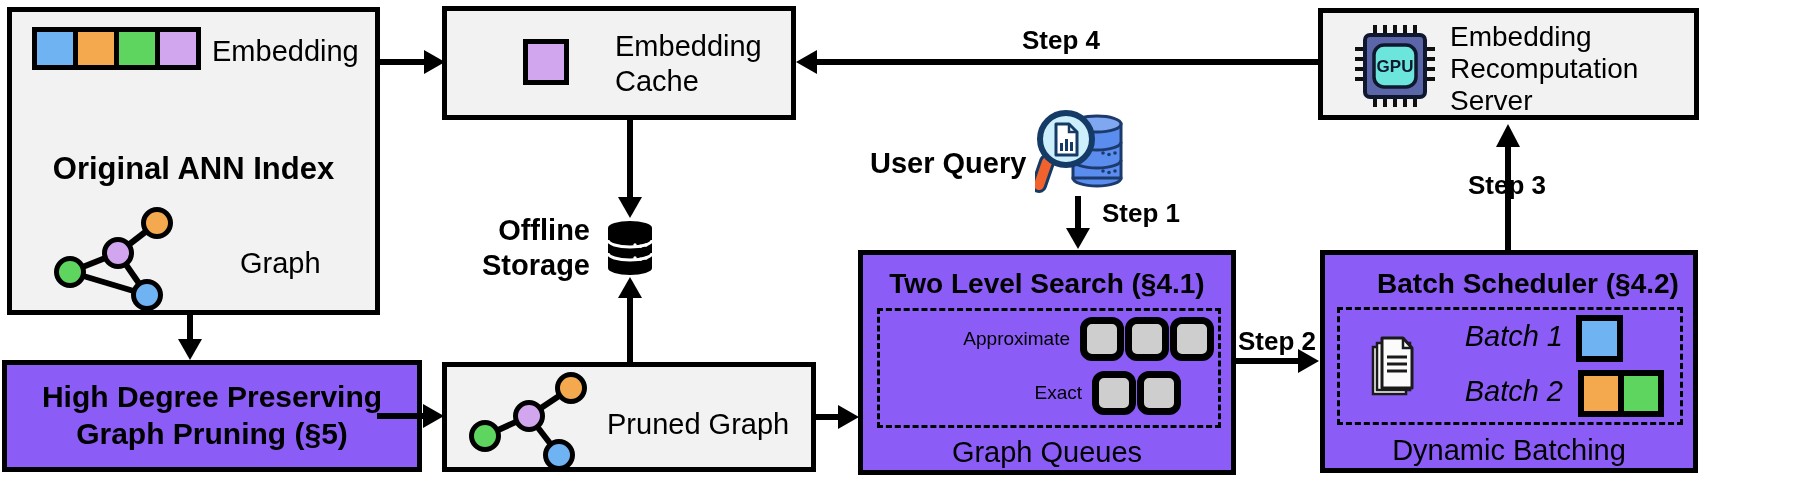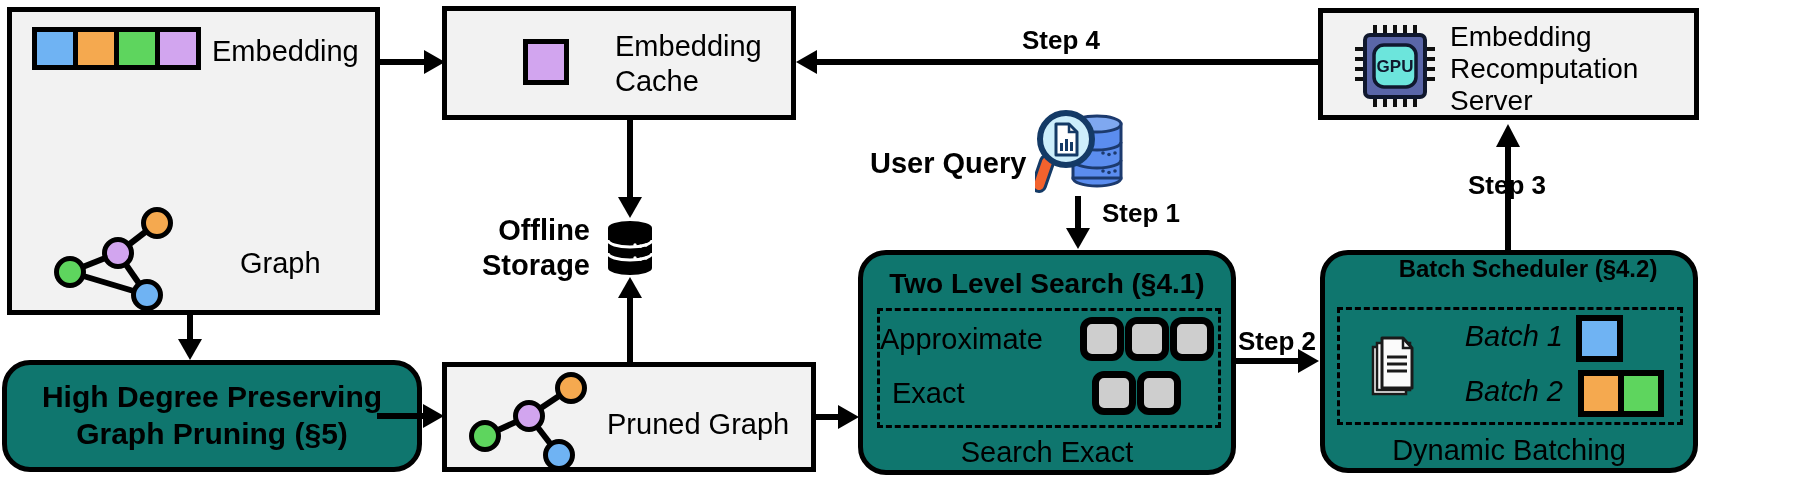--- a/index.html
+++ b/index.html
@@ -1,35 +1,35 @@
 <!DOCTYPE html>
 <html><head>
 <meta charset="utf-8">
 <style>
   html,body{margin:0;padding:0;background:#fff;}
   #canvas{position:relative;width:1817px;height:481px;background:#fff;
           font-family:"Liberation Sans",sans-serif;color:#000;overflow:hidden;}
   .box{position:absolute;border:5px solid #000;box-sizing:border-box;}
   .light{background:#f2f2f2;}
-  .gray{background:#0f766e;border-radius:28px;}
+  .gray{background:#8b5cf6;}
   .lbl{position:absolute;white-space:nowrap;font-size:29px;line-height:1.2;}
   .bold{font-weight:bold;}
   .center-title{left:0;right:0;text-align:center;}
   .step-label{position:absolute;font-size:26px;font-weight:bold;white-space:nowrap;}
   .dashed{position:absolute;border:3px dashed #000;box-sizing:border-box;}
   
   .sq-strip{position:absolute;display:flex;gap:5px;background:#000;border:5px solid #000;}
   .cell{width:36px;height:33px;}
   .c-blue{background:#6fb3f3;}.c-orange{background:#f5a94f;}
   .c-green{background:#5ed55e;}.c-purple{background:#d2a5ef;}
   .purple-chip{position:absolute;width:46px;height:46px;border:5px solid #000;
                background:#d2a5ef;box-sizing:border-box;}
   
   .queue-row{position:absolute;display:flex;align-items:center;}
-  .q-label{display:inline-block;width:190px;text-align:left;font-size:29px;margin-right:10px;}
+  .q-label{display:inline-block;width:190px;text-align:right;font-size:19px;margin-right:10px;}
   .slots{display:flex;gap:1px;}
   .slot{width:44px;height:44px;border:7px solid #000;border-radius:12px;
         background:#cecece;box-sizing:border-box;}
   
   .b-label{display:inline-block;width:223px;text-align:right;font-size:29px;font-style:italic;}
   .b-square{position:absolute;width:47px;height:47px;border:6px solid #000;box-sizing:border-box;}
   .b-pair{position:absolute;display:flex;gap:6px;background:#000;border:6px solid #000;}
   .b-cell{width:34px;height:35px;}
   svg{display:block;}
   .abs{position:absolute;}
@@ -40,20 +40,21 @@
 <div id="canvas">
 
   <div class="box light" style="left:7px;top:7px;width:373px;height:308px;">
     <div class="sq-strip" style="left:20px;top:15px;">
       <div class="cell c-blue"></div>
       <div class="cell c-orange"></div>
       <div class="cell c-green"></div>
       <div class="cell c-purple"></div>
     </div>
     <div class="lbl" style="left:200px;top:22px;">Embedding</div>
+    <div class="lbl bold center-title" style="top:138px;font-size:31px;">Original ANN Index</div>
     <svg class="abs" style="left:35px;top:188px;" width="130" height="112" viewBox="0 0 130 112">
       <g stroke="#000" stroke-width="6">
         <line x1="71" y1="53" x2="110" y2="23"></line>
         <line x1="71" y1="53" x2="23" y2="72"></line>
         <line x1="71" y1="53" x2="100" y2="95"></line>
         <line x1="23" y1="72" x2="100" y2="95"></line>
       </g>
       <g stroke="#000" stroke-width="5">
         <circle cx="110" cy="23" r="13.5" fill="#f5a94f"></circle>
         <circle cx="23" cy="72" r="13.5" fill="#5ed55e"></circle>
@@ -159,25 +160,25 @@
         </span>
       </div>
       <div class="queue-row" style="left:12px;top:60px;">
         <span class="q-label">Exact</span>
         <span class="slots">
           <span class="slot"></span>
           <span class="slot"></span>
         </span>
       </div>
     </div>
-    <div class="lbl center-title" style="top:180px;">Search Exact</div>
+    <div class="lbl center-title" style="top:180px;">Graph Queues</div>
   </div>
 
   <div class="box gray" style="left:1320px;top:250px;width:378px;height:223px;">
-    <div class="lbl bold center-title" style="top:0;font-size:24px;margin-left:38px;">Batch Scheduler (§4.2)</div>
+    <div class="lbl bold center-title" style="top:12px;font-size:28px;margin-left:38px;">Batch Scheduler (§4.2)</div>
     <div class="dashed" style="left:12px;top:52px;width:346px;height:118px;">
       <svg class="abs" style="left:30px;top:26px;" width="46" height="62" viewBox="0 0 46 62">
         <rect x="3" y="11" width="33" height="47" fill="#fbfbfb" stroke="#1a1a1a" stroke-width="2.5"></rect>
         <rect x="7" y="7" width="33" height="47" fill="#fbfbfb" stroke="#1a1a1a" stroke-width="2.5"></rect>
         <path d="M12,2 h21 l9,10 v40 h-30 z" fill="#fbfbfb" stroke="#1a1a1a" stroke-width="3" stroke-linejoin="round"></path>
         <path d="M33,2 v10 h9" fill="none" stroke="#1a1a1a" stroke-width="2.5"></path>
         <g stroke="#1a1a1a" stroke-width="3">
           <line x1="17" y1="21" x2="37" y2="21"></line>
           <line x1="17" y1="28" x2="37" y2="28"></line>
           <line x1="17" y1="35" x2="37" y2="35"></line>

